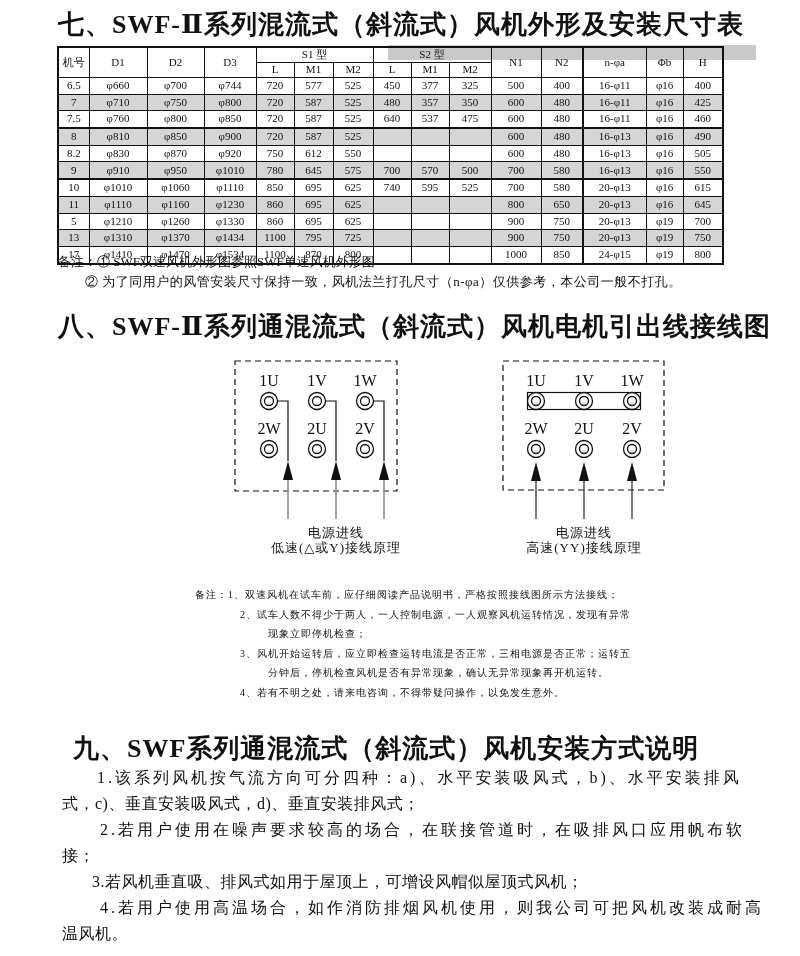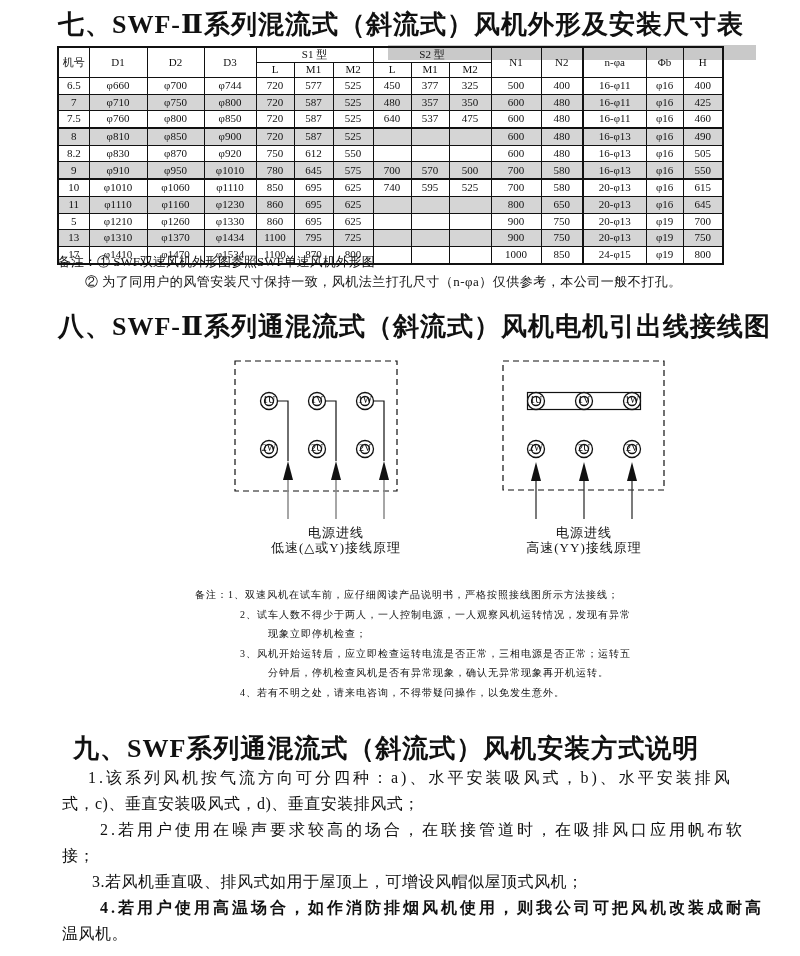--- a/index.html
+++ b/index.html
@@ -13,21 +13,21 @@
   table.dims{position:absolute;left:57px;top:46px;border-collapse:collapse;table-layout:fixed;
              width:665px;font-size:11px;text-align:center;border:2px solid #111;background:transparent;}
   table.dims th,table.dims td{border:1px solid #111;padding:0;font-weight:normal;
              line-height:1.05;height:15.7px;overflow:hidden;}
   table.dims th{height:14px;background:transparent;}
   table.dims tr.shade td{background:#d5d5d5;}
   table.dims tr.thickB td{border-bottom-width:2px;}
   table.dims .thickL{border-left-width:2px;}
   .note1{font-size:13px;}
   .note1b{font-size:13px;letter-spacing:0.5px;}
-  .termlbl{font-size:10px;transform:translateX(-50%);margin-top:22px;}
+  .termlbl{font-size:16px;transform:translateX(-50%);}
   .cap{font-size:13px;transform:translateX(-50%);letter-spacing:1px;}
   .wnote{font-size:10px;letter-spacing:1px;}
   .bodyln{font-size:16px;letter-spacing:0.5px;}
   .bodyln.just{letter-spacing:3px;}
 </style>
 </head>
 <body>
 
 <div class="page">
 
@@ -358,21 +358,21 @@
   <div class="abs cap" style="left:584px;top:539px;">高速(YY)接线原理</div>
 
   <div class="abs wnote" style="left:195px;top:588px;">备注：1、双速风机在试车前，应仔细阅读产品说明书，严格按照接线图所示方法接线；</div>
   <div class="abs wnote" style="left:240px;top:608px;">2、试车人数不得少于两人，一人控制电源，一人观察风机运转情况，发现有异常</div>
   <div class="abs wnote" style="left:268px;top:627px;">现象立即停机检查；</div>
   <div class="abs wnote" style="left:240px;top:647px;">3、风机开始运转后，应立即检查运转电流是否正常，三相电源是否正常；运转五</div>
   <div class="abs wnote" style="left:268px;top:666px;">分钟后，停机检查风机是否有异常现象，确认无异常现象再开机运转。</div>
   <div class="abs wnote" style="left:240px;top:686px;">4、若有不明之处，请来电咨询，不得带疑问操作，以免发生意外。</div>
 
   <div class="abs sec-title" style="left:73px;top:731px;">九、SWF系列通混流式（斜流式）风机安装方式说明</div>
-  <div class="abs bodyln just" style="left:88px;top:768px;">1.该系列风机按气流方向可分四种：a)、水平安装吸风式，b)、水平安装排风</div>
+  <div class="abs bodyln just" style="left:97px;top:768px;">1.该系列风机按气流方向可分四种：a)、水平安装吸风式，b)、水平安装排风</div>
   <div class="abs bodyln" style="left:62px;top:794px;">式，c)、垂直安装吸风式，d)、垂直安装排风式；</div>
   <div class="abs bodyln just" style="left:100px;top:820px;">2.若用户使用在噪声要求较高的场合，在联接管道时，在吸排风口应用帆布软</div>
   <div class="abs bodyln" style="left:62px;top:846px;">接；</div>
   <div class="abs bodyln" style="left:92px;top:872px;">3.若风机垂直吸、排风式如用于屋顶上，可增设风帽似屋顶式风机；</div>
-  <div class="abs bodyln just" style="left:100px;top:898px;font-weight:bold;">4.若用户使用高温场合，如作消防排烟风机使用，则我公司可把风机改装成耐高</div>
+  <div class="abs bodyln just" style="left:100px;top:898px;">4.若用户使用高温场合，如作消防排烟风机使用，则我公司可把风机改装成耐高</div>
   <div class="abs bodyln" style="left:62px;top:924px;">温风机。</div>
 
 </div>
 
 </body></html>

